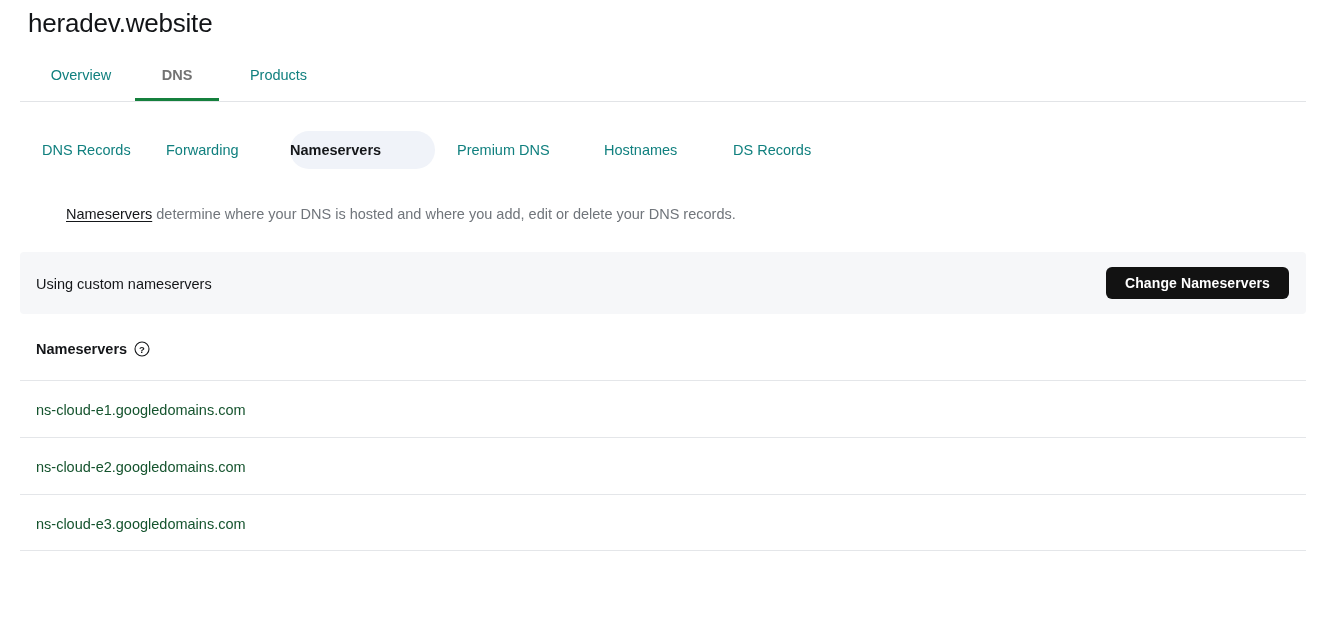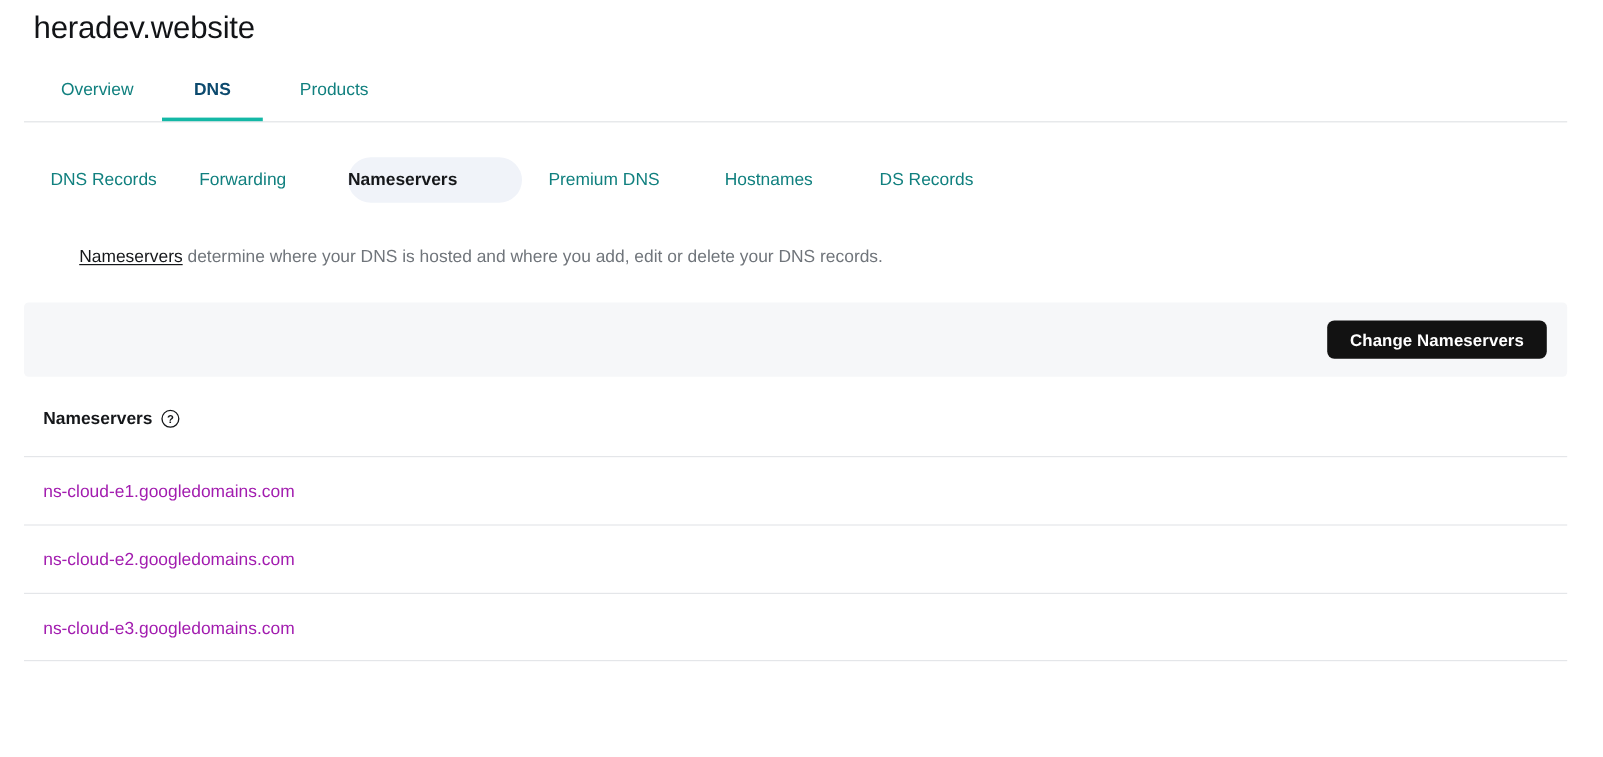--- a/index.html
+++ b/index.html
@@ -50,23 +50,23 @@
     display: flex;
     align-items: flex-start;
     padding-top: 3px;
     box-sizing: border-box;
     font-size: 14.5px;
     color: #11807f;
     cursor: pointer;
     white-space: nowrap;
   }
   .primary-tab.active {
-    color: #0c4a6e;
-    font-weight: 700;
-    border-bottom: 3px solid #14b8a6;
+    color: #737373;
+    font-weight: 700;
+    border-bottom: 3px solid #15803d;
   }
   .pt-0 { left: 19px; width: 84px; justify-content: center; }
   .pt-1 { left: 115px; width: 84px; justify-content: center; }
   .pt-2 { left: 211px; width: 95px; justify-content: center; }
 
   
   .sub-tabs {
     position: absolute;
     left: 20px;
     top: 131px;
@@ -184,21 +184,21 @@
   }
   .ns-row:last-child {
     border-bottom: 1px solid #e4e6e9;
   }
   .ns-value {
     position: absolute;
     left: 16px;
     top: 19px;
     font-size: 14.5px;
     line-height: 20px;
-    color: #a21caf;
+    color: #14532d;
   }
 </style>
 </head>
 <body>
 
 <div class="page">
 
   <div class="page-title">heradev.website</div>
 
   <div class="primary-tabs">
@@ -212,20 +212,21 @@
     <div class="sub-tab st-1">Forwarding</div>
     <div class="sub-tab st-2 active">Nameservers</div>
     <div class="sub-tab st-3">Premium DNS</div>
     <div class="sub-tab st-4">Hostnames</div>
     <div class="sub-tab st-5">DS Records</div>
   </div>
 
   <div class="description"><span class="ns-link">Nameservers</span><span> determine where your DNS is hosted and where you add, edit or delete your DNS records.</span></div>
 
   <div class="status-banner">
+    <div class="status-text">Using custom nameservers</div>
     <button class="change-ns-button">Change Nameservers</button>
   </div>
 
   <div class="list-header">
     <span>Nameservers</span>
     <span class="help-icon">
       <svg width="16" height="16" viewBox="0 0 16 16" aria-hidden="true">
         <circle cx="8" cy="8" r="7" fill="none" stroke="#15171a" stroke-width="1.1"></circle>
         <text x="8" y="11.7" font-family="Liberation Sans, sans-serif" font-size="9.5" font-weight="700" fill="#15171a" text-anchor="middle">?</text>
       </svg>

